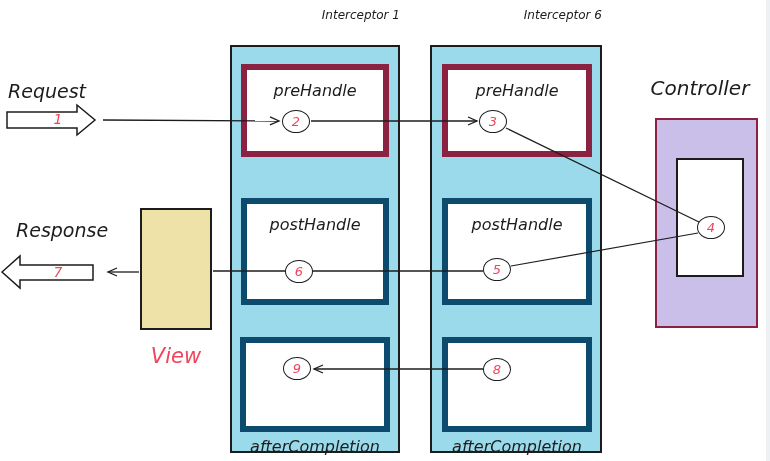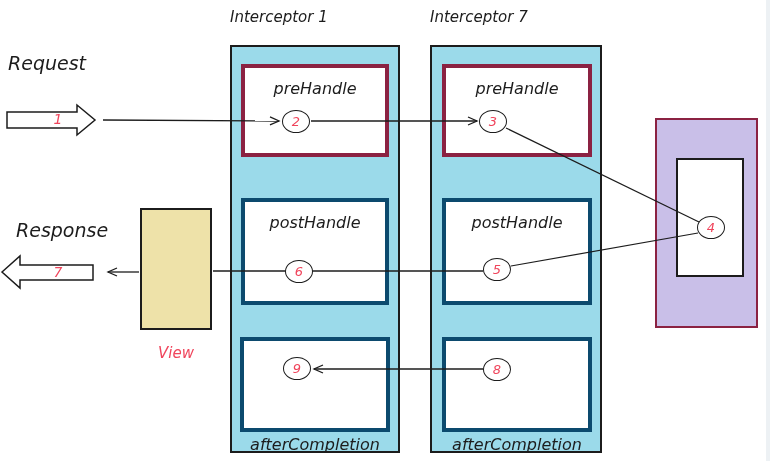--- a/index.html
+++ b/index.html
@@ -1,44 +1,45 @@
 <!DOCTYPE html>
 <html><head>
 <meta charset="utf-8">
 <style>
   html,body{margin:0;padding:0;background:#ffffff;}
   .hand{font-family:"DejaVu Sans",sans-serif;font-style:italic;color:#1c1c1c;}
   #canvas{position:relative;width:770px;height:461px;background:#ffffff;overflow:hidden;}
   .abs{position:absolute;box-sizing:border-box;}
-  .title{font-size:15px;text-align:left;}
+  .title{font-size:12px;text-align:right;}
   .big-label{font-size:19px;}
   .interceptor{background:#9bdaea;border:2px solid #1c1c1c;}
-  .method-box{background:#ffffff;border:4px solid #0c4a6e;text-align:center;font-size:16px;}
+  .method-box{background:#ffffff;border:6px solid #0c4a6e;text-align:center;font-size:16px;}
   .method-box.accent{border-color:#8b2242;}
   .method-label{display:block;padding-top:11px;}
   .method-label.bottom{padding-top:62px;margin-top:32px;}
   .controller-box{background:#c9bfe8;border:2px solid #8b2242;}
   .controller-inner{background:#ffffff;border:2px solid #1c1c1c;}
   .view-box{background:#eee2a9;border:2px solid #1c1c1c;}
-  .red-label{color:#f0455c;font-size:15px;text-align:center;}
+  .red-label{color:#f0455c;font-size:21px;text-align:center;}
   .step-circle{width:28px;height:23px;border:1.5px solid #1c1c1c;border-radius:50%;
     background:#ffffff;display:flex;align-items:center;justify-content:center;
     color:#f0455c;font-size:13px;z-index:10;}
   .arrow-num{color:#f0455c;font-size:14px;text-align:center;z-index:10;}
   #lines{position:absolute;left:0;top:0;z-index:5;pointer-events:none;}
   .edge-strip{background:#edf1f4;}
 </style>
 </head>
 <body>
 
 <div id="canvas">
 
   <div class="abs hand title" style="left:230px;top:8px;width:170px;">Interceptor 1</div>
-  <div class="abs hand title" style="left:430px;top:8px;width:172px;">Interceptor 7</div>
-  <div class="abs hand big-label" style="left:8px;top:52px;">Request</div>
+  <div class="abs hand title" style="left:430px;top:8px;width:172px;">Interceptor 6</div>
+  <div class="abs hand" style="left:640px;top:76px;width:120px;font-size:20px;text-align:center;">Controller</div>
+  <div class="abs hand big-label" style="left:8px;top:80px;">Request</div>
   <div class="abs hand big-label" style="left:16px;top:219px;">Response</div>
 
   <div class="abs interceptor" style="left:230px;top:45px;width:170px;height:408px;"></div>
   <div class="abs interceptor" style="left:430px;top:45px;width:172px;height:408px;"></div>
 
   <div class="abs hand method-box accent" style="left:241px;top:64px;width:148px;height:93px;">
     <span class="method-label">preHandle</span>
   </div>
   <div class="abs hand method-box" style="left:241px;top:198px;width:148px;height:107px;">
     <span class="method-label">postHandle</span>

